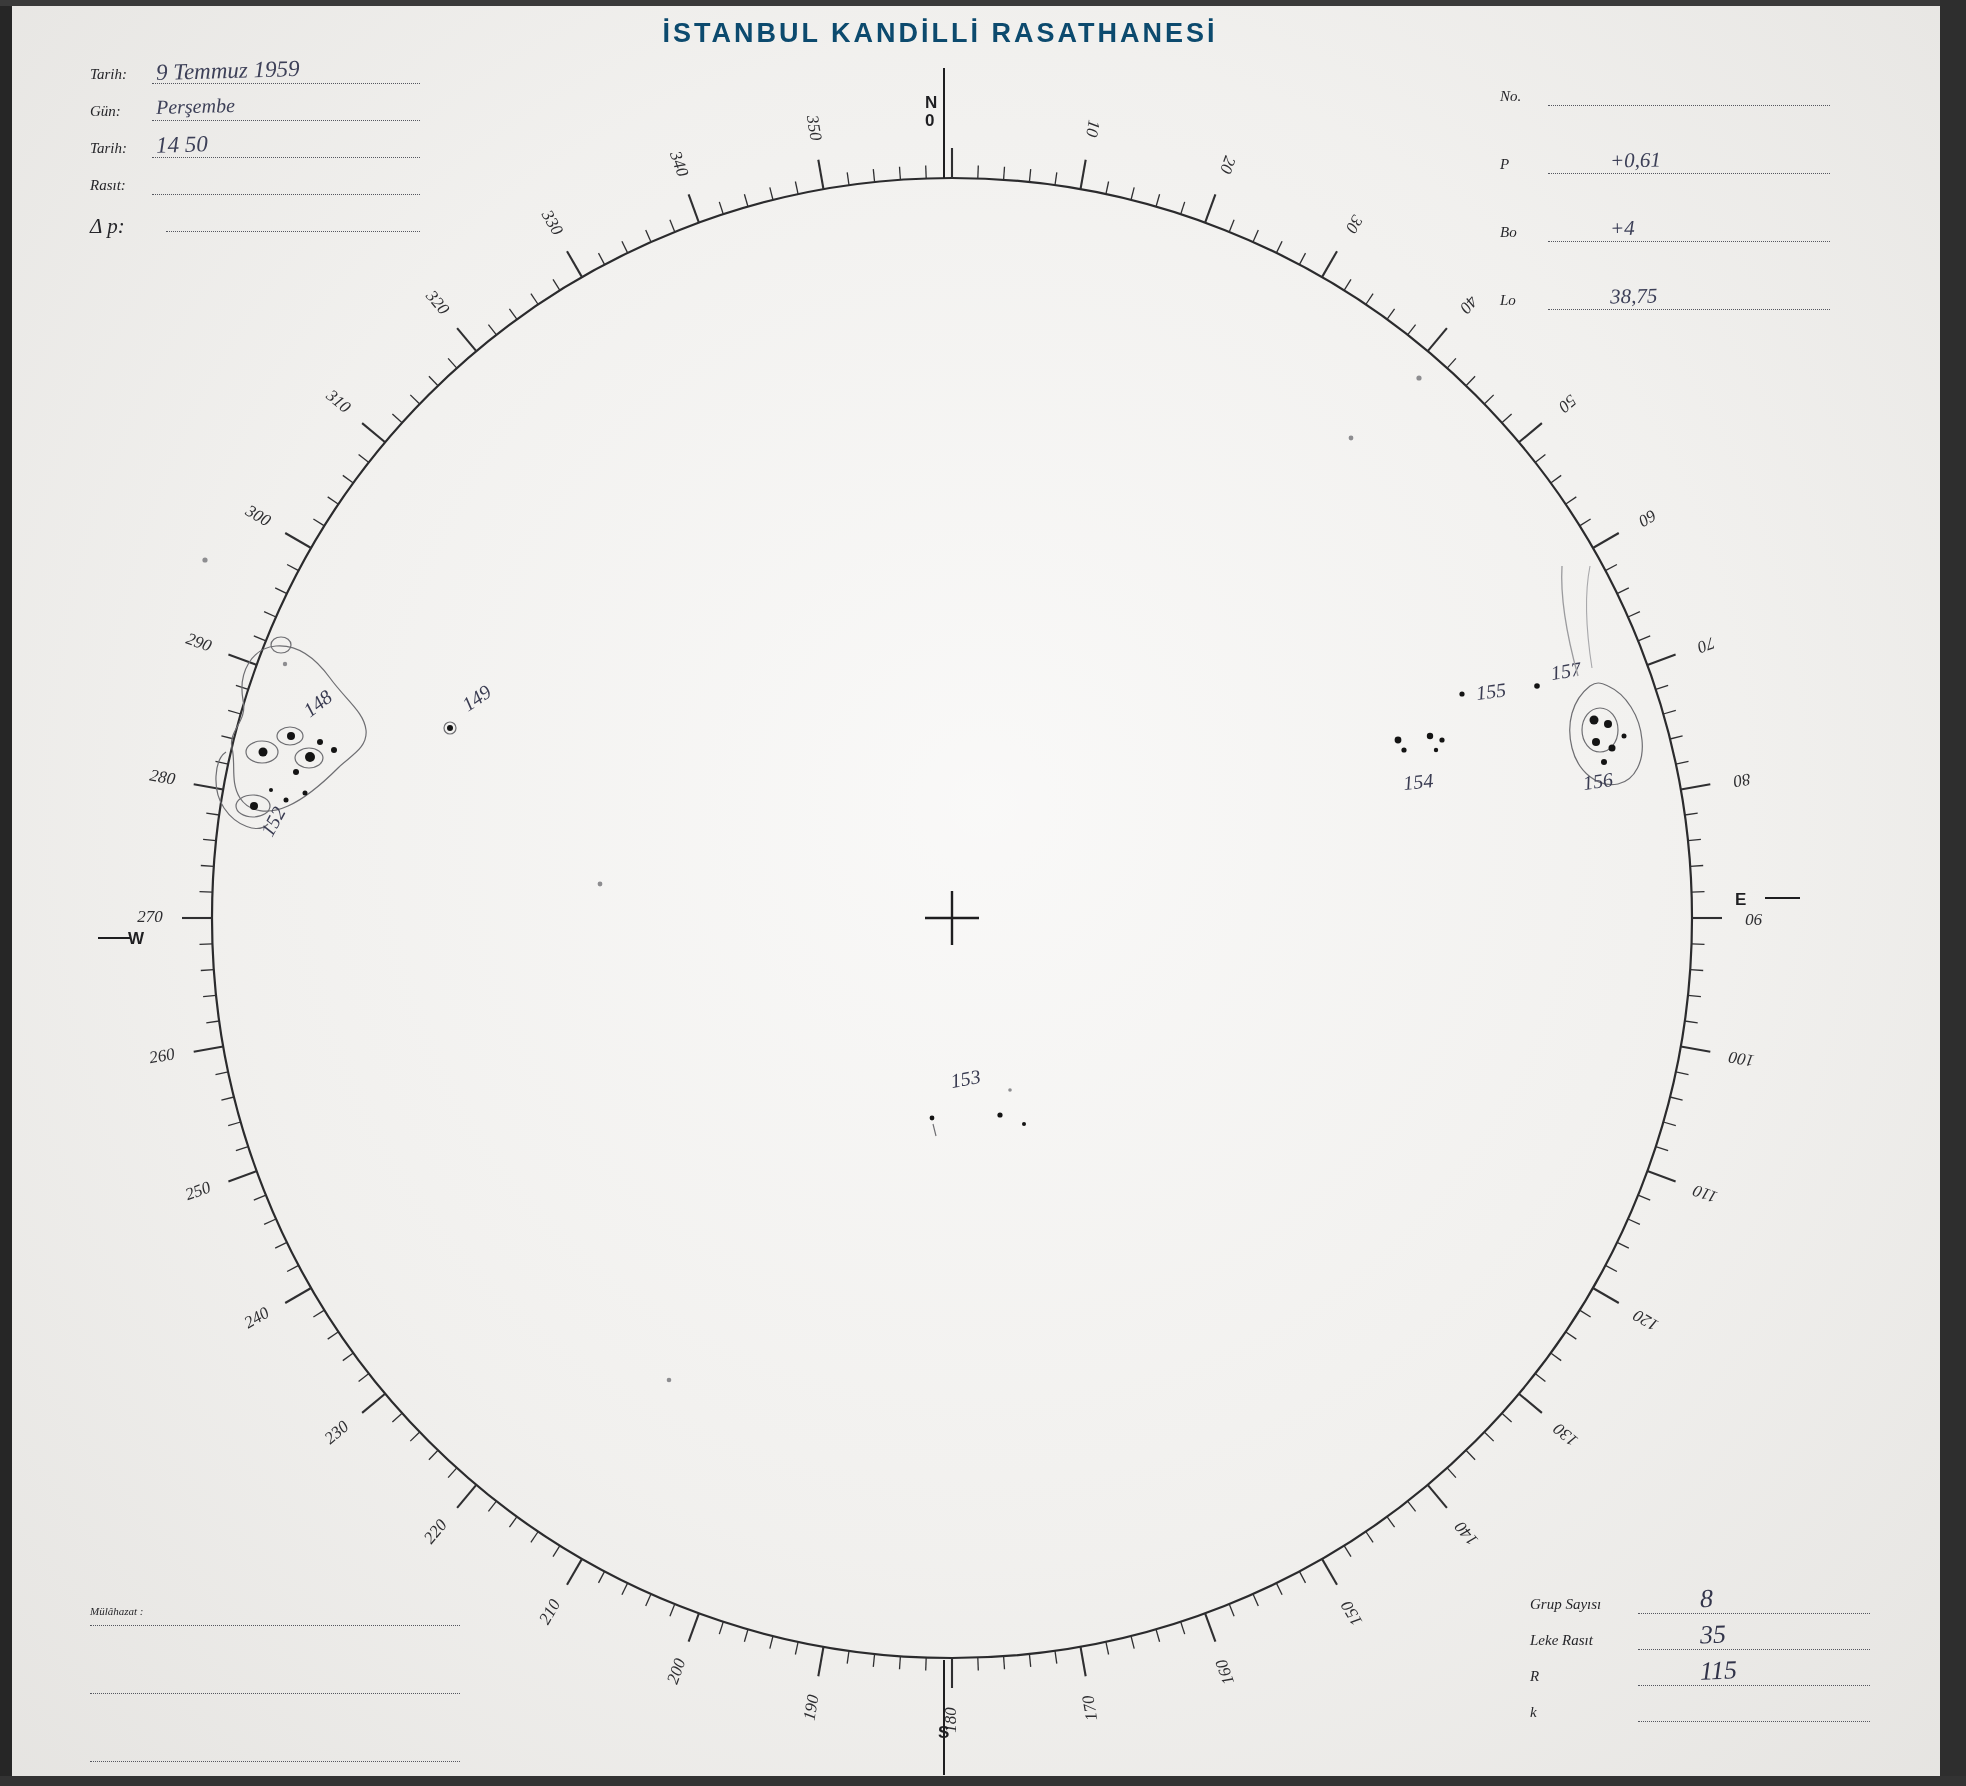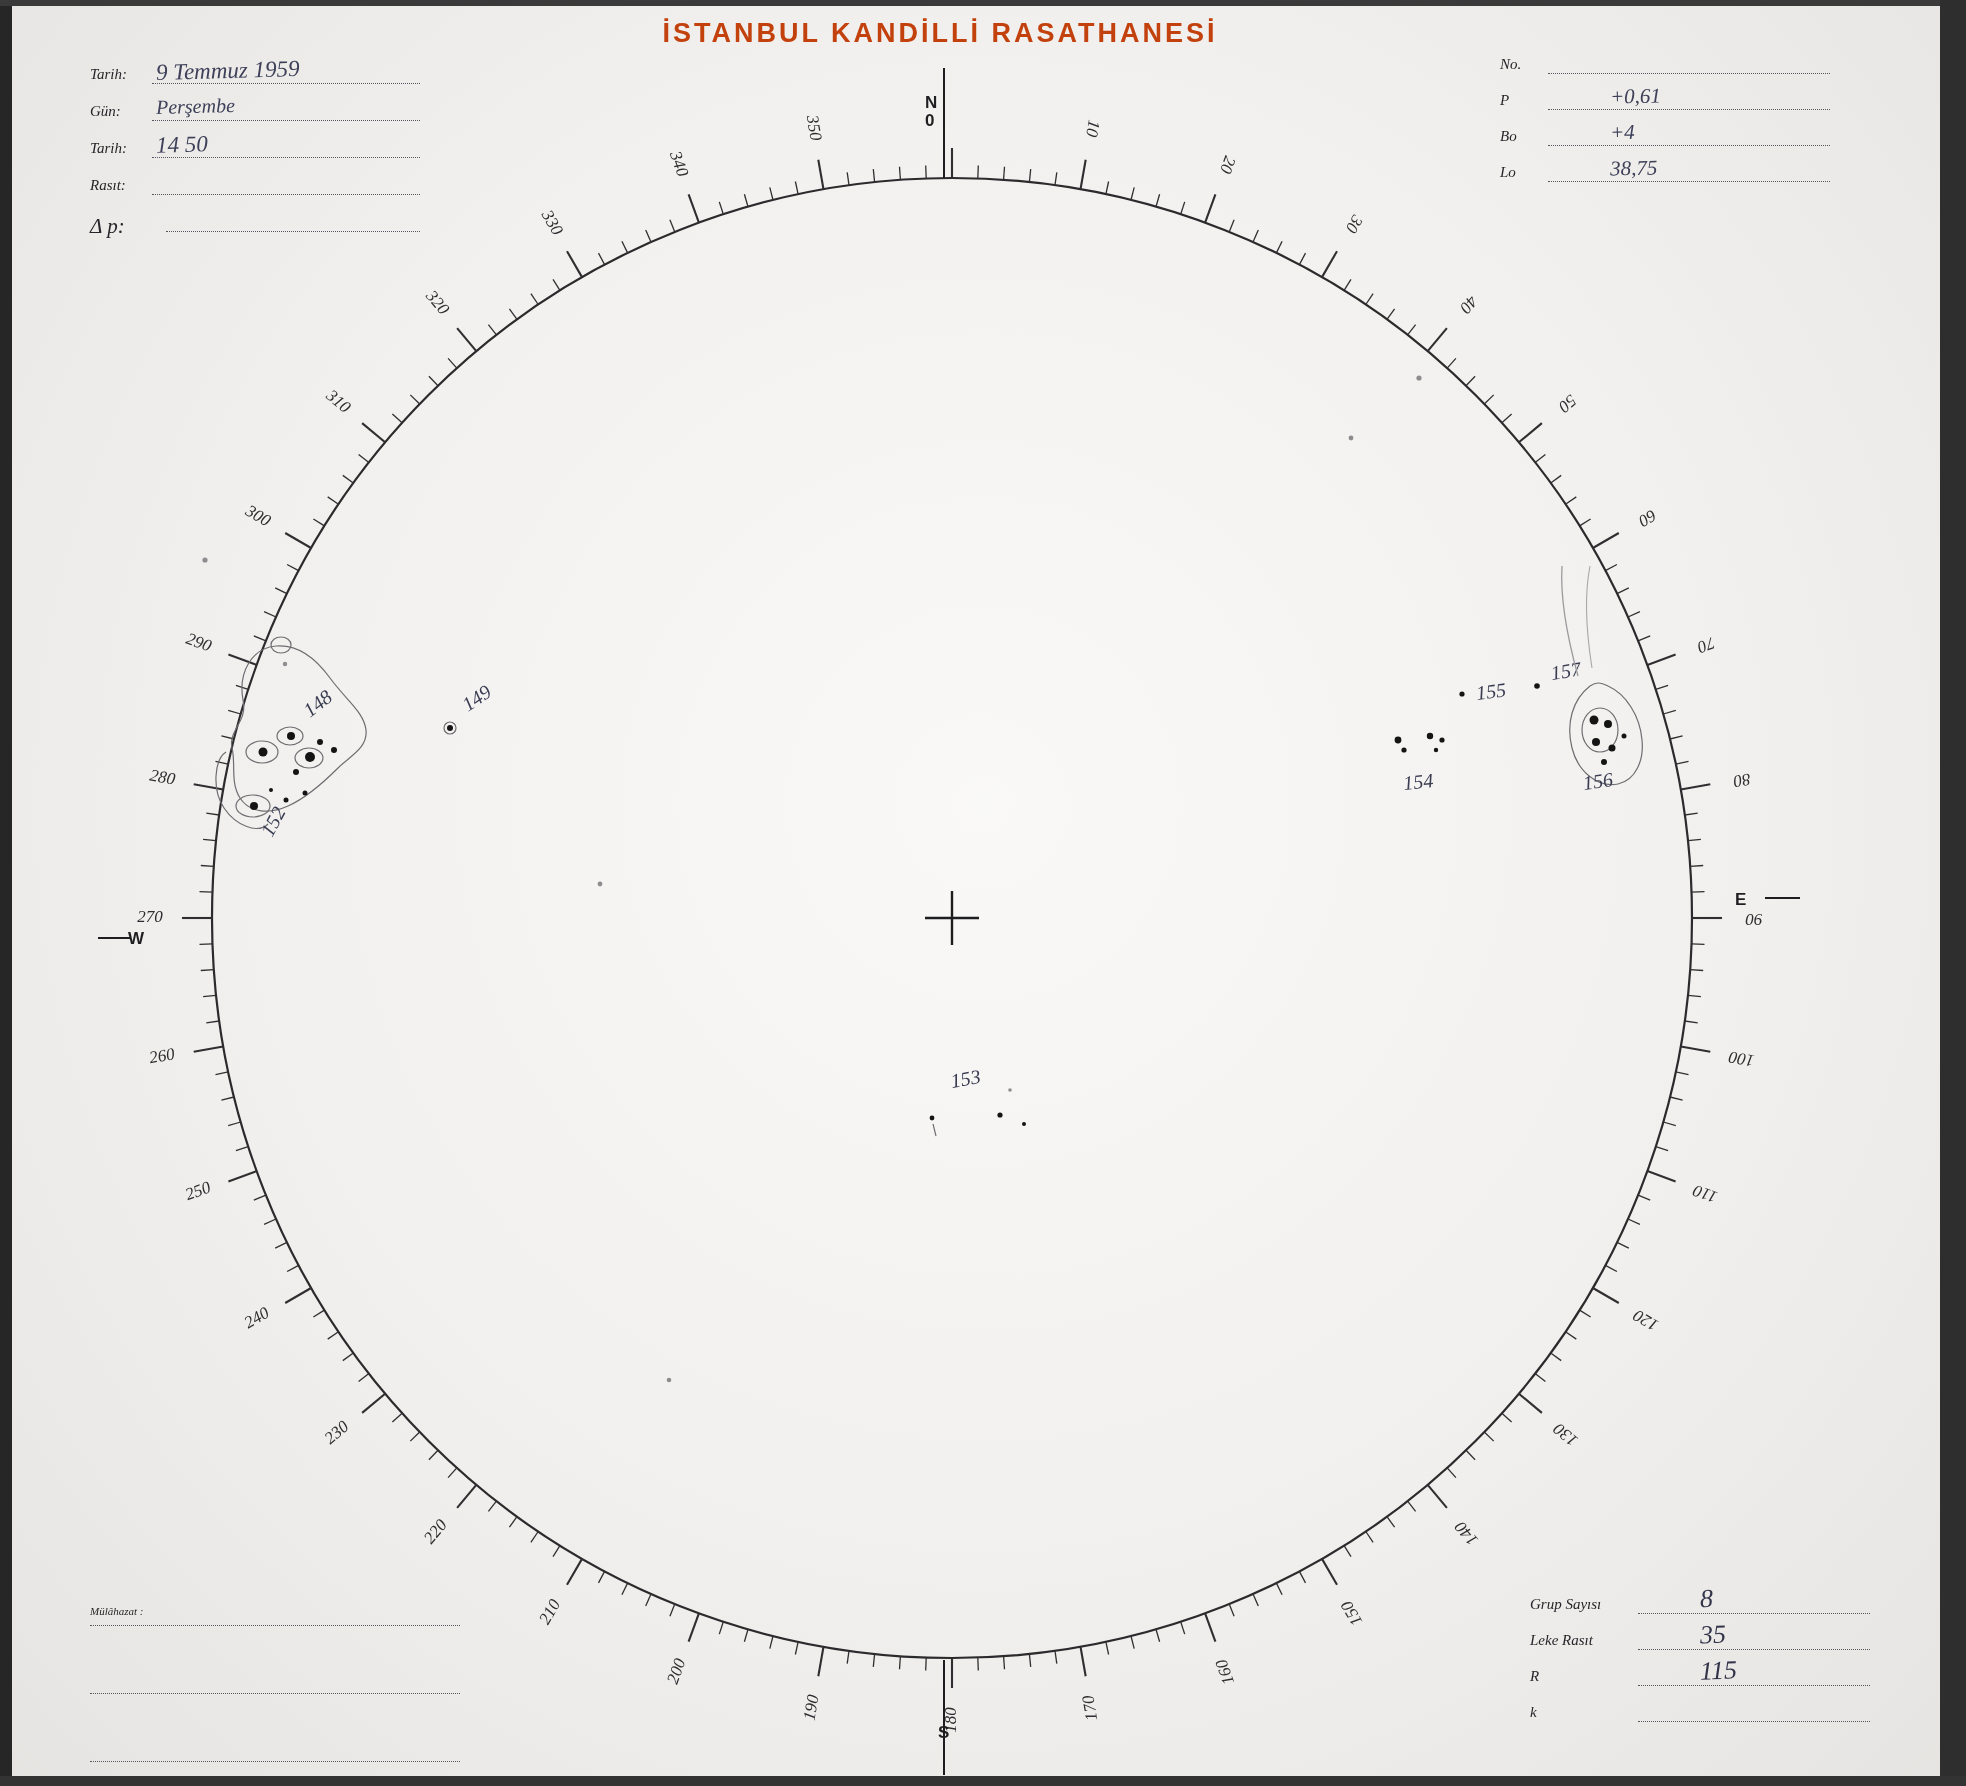--- a/index.html
+++ b/index.html
@@ -18,21 +18,21 @@
     pointer-events:none;
   }
   .scanedge{position:absolute;background:#262626;}
   #edge-left{left:0;top:0;width:12px;height:1786px;}
   #edge-top{left:0;top:0;width:1966px;height:6px;background:#3a3a3a;}
   #edge-right{right:0;top:0;width:26px;height:1786px;background:#2e2e2e;}
   #edge-bottom{left:0;bottom:0;width:1966px;height:10px;background:#333;}
 
   #title{
     position:absolute;left:0;top:18px;width:1880px;text-align:center;
-    font-size:27px;font-weight:bold;letter-spacing:3px;color:#c2410c;
+    font-size:27px;font-weight:bold;letter-spacing:3px;color:#0c4a6e;
     font-family:"Liberation Sans",sans-serif;
   }
 
   .hand{font-family:"Liberation Serif",serif;font-style:italic;color:#3a3c52;}
   .printed{font-family:"Liberation Serif",serif;font-style:italic;color:#26262a;}
 
   
   #header-left{position:absolute;left:90px;top:60px;width:330px;}
   #header-left .row{position:relative;height:37px;text-align:center;}
   #header-left .lbl{position:absolute;left:0;top:6px;font-size:15px;}
@@ -44,21 +44,21 @@
     position:absolute;left:66px;top:-2px;font-size:23px;
     color:#3d4058;
     transform:rotate(-1.6deg);
     white-space:nowrap;
   }
   #row-dp .lbl{font-size:21px;}
   #row-dp .dots{left:76px;}
 
   
   #header-right{position:absolute;left:1500px;top:52px;width:330px;}
-  #header-right .row{position:relative;height:36px;}
+  #header-right .row{position:relative;height:36px;margin-top:32px;}
   #header-right .lbl{position:absolute;left:0;top:4px;font-size:15px;}
   #header-right .dots{position:absolute;left:48px;right:0;top:20px;height:1px;border-bottom:1px dotted #55575f;}
   #header-right .val{position:absolute;left:110px;top:-4px;font-size:21px;color:#3d4058;transform:rotate(-1.2deg);white-space:nowrap;}
 
   
   #footer-left{position:absolute;left:90px;top:1600px;width:370px;}
   #footer-left .lbl{position:absolute;left:0;top:5px;font-size:11px;}
   #footer-left .ln{position:absolute;left:0;right:0;height:1px;border-bottom:1px dotted #55575f;}
   #fl-l1{left:88px;top:24px;}
   #fl-l2{top:92px;}

